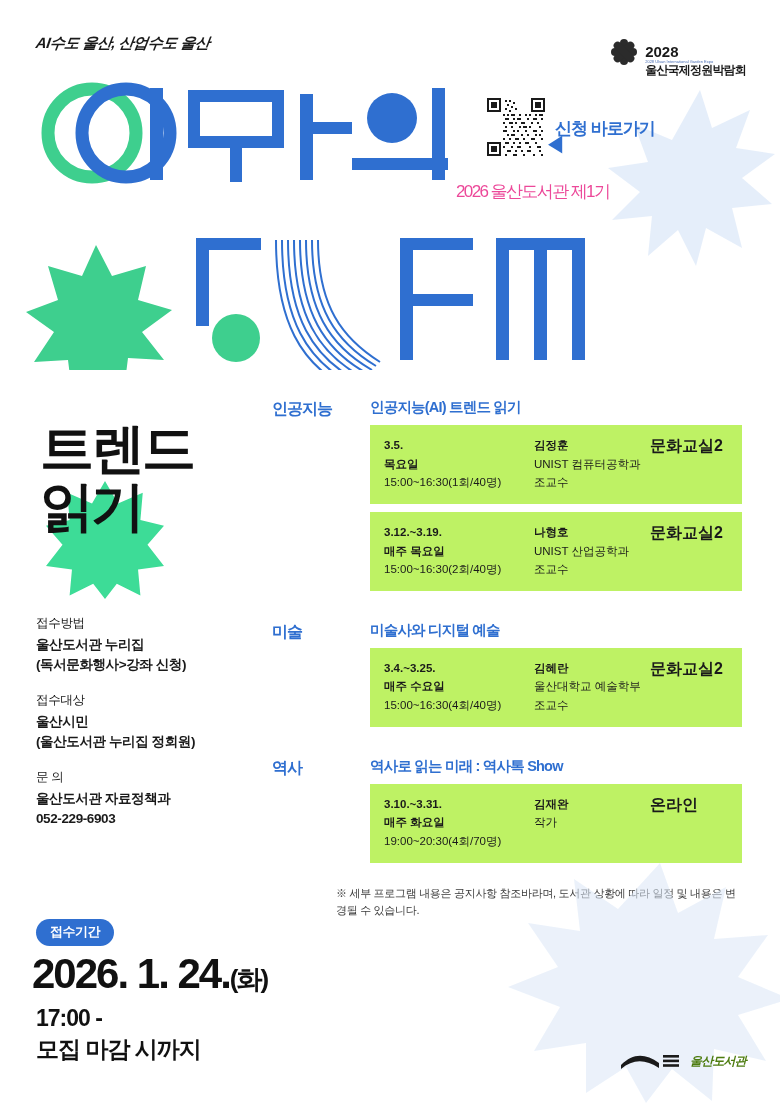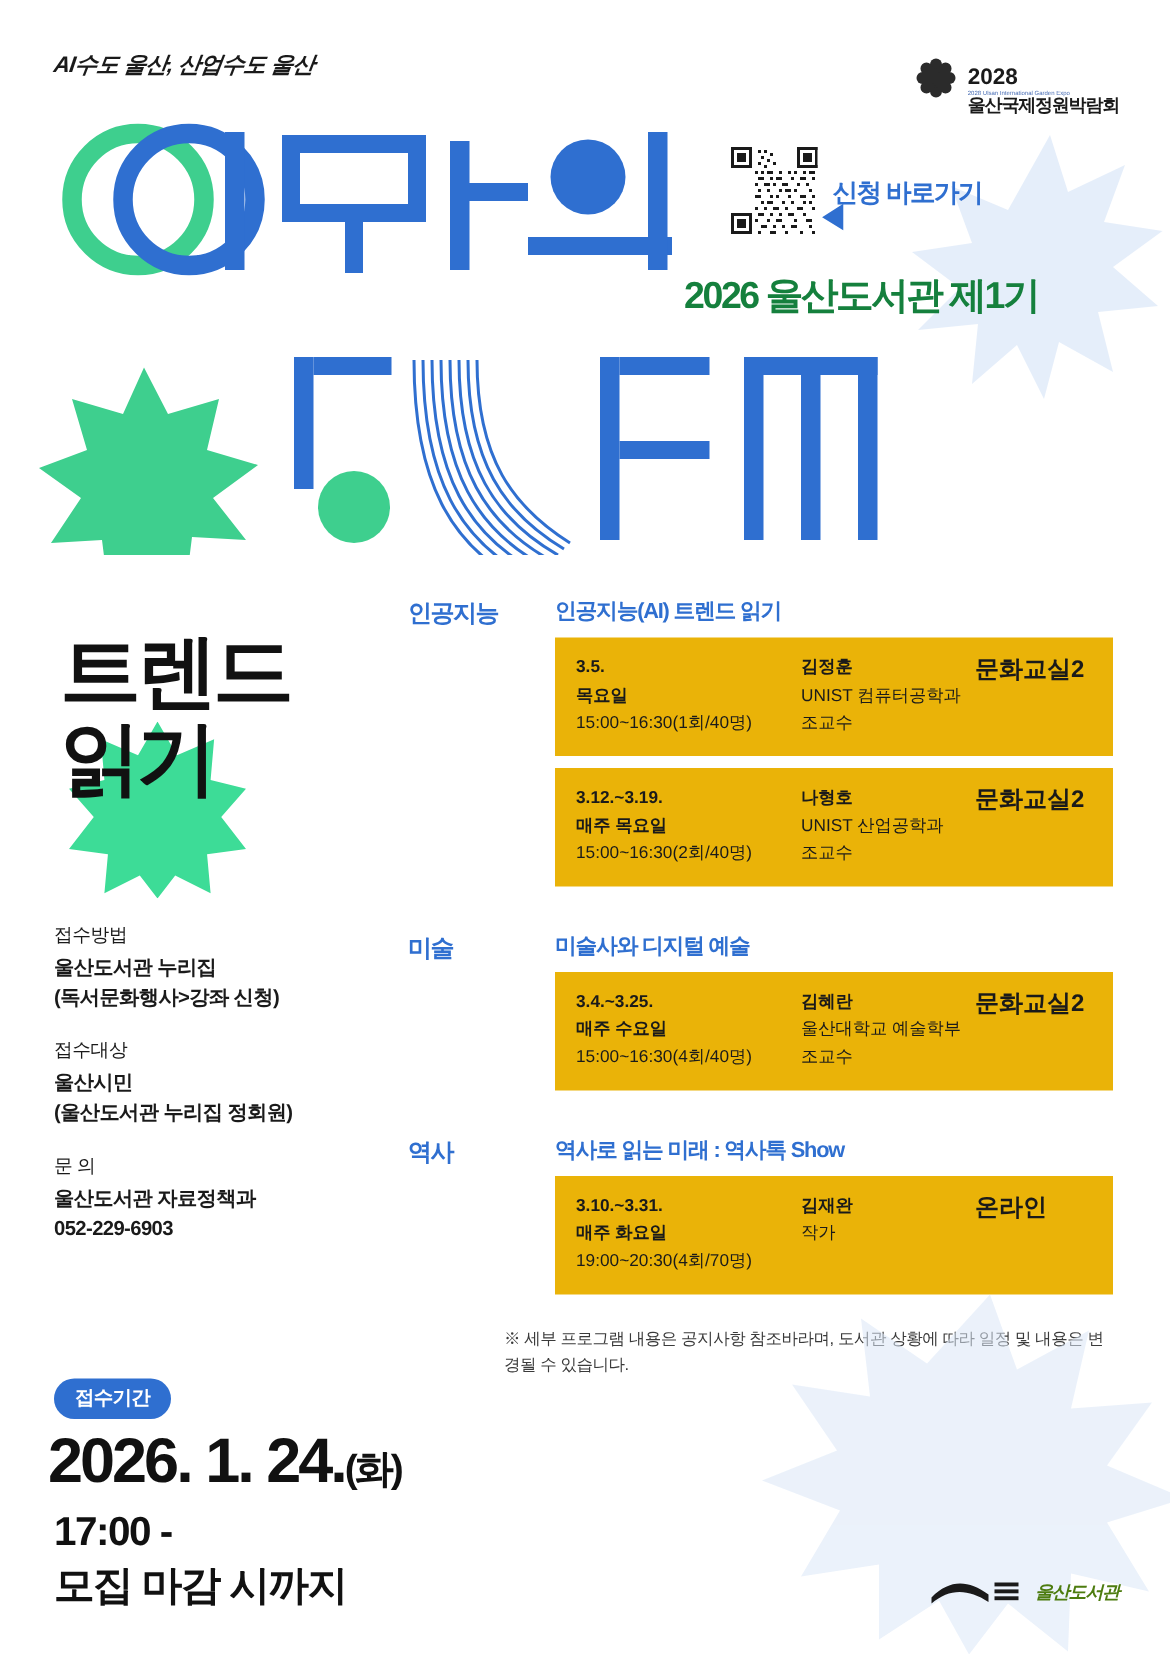--- a/index.html
+++ b/index.html
@@ -53,21 +53,21 @@
     font-size: 17px; font-weight: 700; color: #2f6fd0; letter-spacing: -1px;
     margin-top: 2px;
   }
   .arrow-left {
     position: absolute; left: 545px; top: 62px;
     color: #2f6fd0; font-size: 20px; font-weight: 700;
     letter-spacing: -6px;
   }
   .edition {
     position: absolute; left: 456px; top: 110px;
-    font-size: 25px; font-weight: 700; color: #15803d; letter-spacing: -1.6px;
+    font-size: 17px; font-weight: 400; color: #ec4899; letter-spacing: -1.6px;
     white-space: nowrap;
   }
 
   
   .lefttitle {
     position: absolute; left: 40px; top: 405px;
     width: 230px; height: 200px; margin-top: 14px;
   }
   .spark {
     position: absolute; left: 6px; top: 62px; width: 118px; height: 118px;
@@ -91,21 +91,21 @@
     width: 98px; flex: 0 0 98px;
     font-size: 16px; font-weight: 800; color: #2f6fd0; letter-spacing: -1px;
     padding-top: 1px;
   }
   .cat-body { flex: 1; }
   .cat-title {
     font-size: 14.5px; font-weight: 800; color: #2f6fd0; letter-spacing: -0.8px;
     margin-bottom: 8px;
   }
   .session {
-    background: #eab308;
+    background: #bef264;
     padding: 11px 14px 12px 14px;
     margin-bottom: 8px;
     display: flex;
   }
   .s-when { width: 150px; flex: 0 0 150px; font-size: 11.5px; color: #1a1a1a; line-height: 1.62; }
   .s-when b { font-weight: 700; display: block; }
   .s-who { flex: 1; font-size: 11.5px; color: #1a1a1a; line-height: 1.62; }
   .s-who b { font-weight: 700; display: block; }
   .s-room { width: 78px; flex: 0 0 78px; text-align: left; font-size: 16px; font-weight: 700; color: #1a1a1a; }
   .cat-gap { height: 16px; }
@@ -122,21 +122,21 @@
     padding: 4px 14px 5px; border-radius: 14px; letter-spacing: -0.5px;
   }
   .deadline {
     position: absolute; left: 32px; top: 950px;
     font-size: 42px; font-weight: 800; color: #111; letter-spacing: -2px;
     white-space: nowrap;
   }
   .deadline .small { font-size: 26px; }
   .deadline-time {
     position: absolute; left: 36px; top: 1003px;
-    font-size: 27px; font-weight: 800; color: #111; letter-spacing: -1px; line-height: 1.35;
+    font-size: 23px; font-weight: 800; color: #111; letter-spacing: -1px; line-height: 1.35;
   }
   .library-logo {
     position: absolute; right: 34px; bottom: 32px;
     display: flex; align-items: center; gap: 9px;
   }
   .lib-mark { width: 62px; height: 20px; position: relative; }
   .lib-name { font-size: 12px; font-weight: 700; color: #4d7c0f; letter-spacing: -0.8px; font-style: italic; }
 
   .bg-burst { position: absolute; right: -40px; bottom: 0px; width: 330px; height: 250px; opacity: 0.55; }
 </style>

